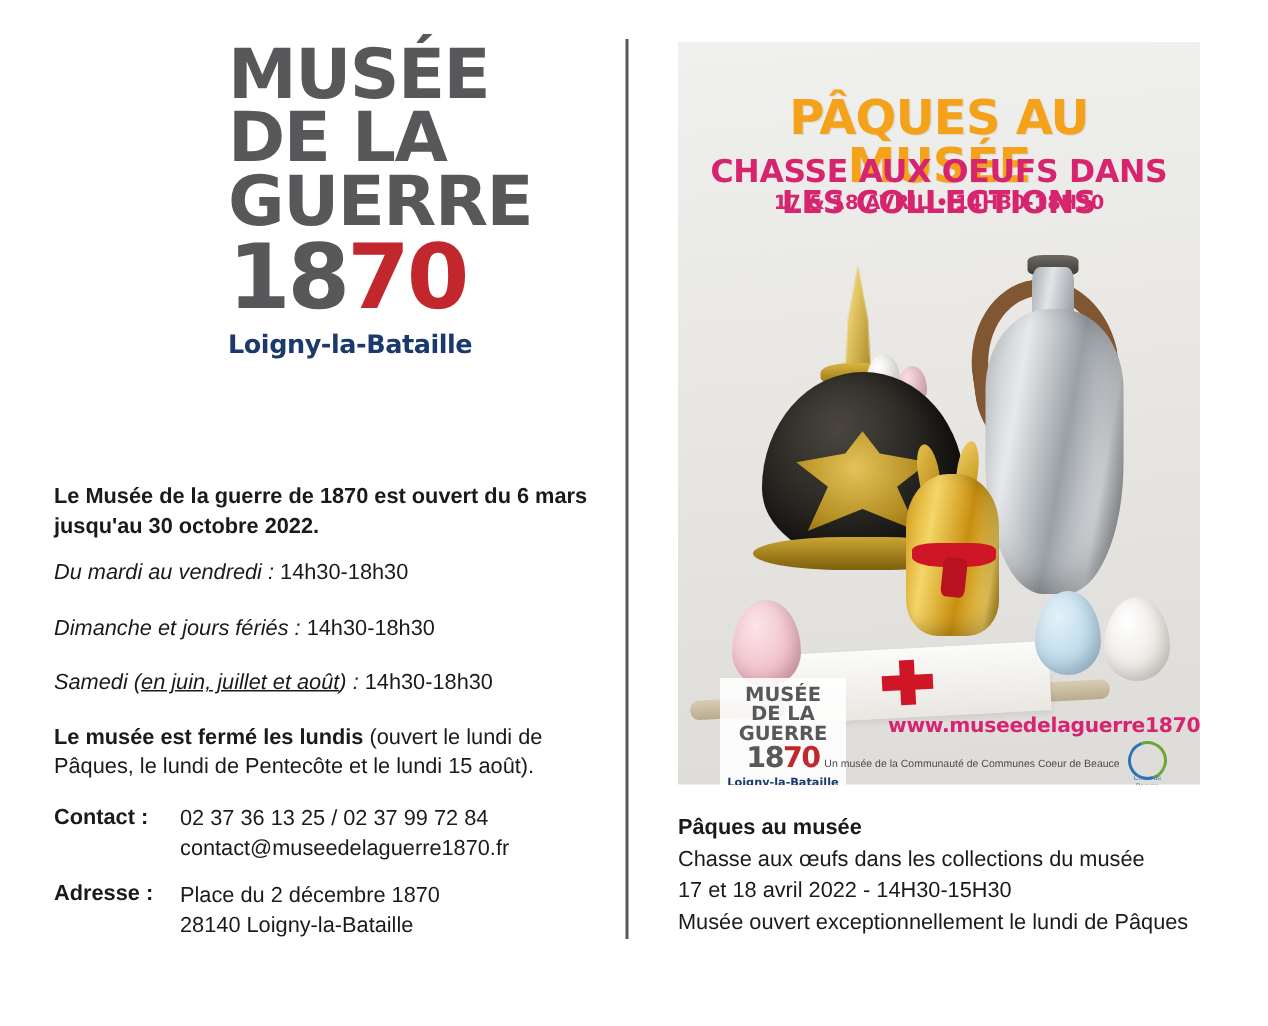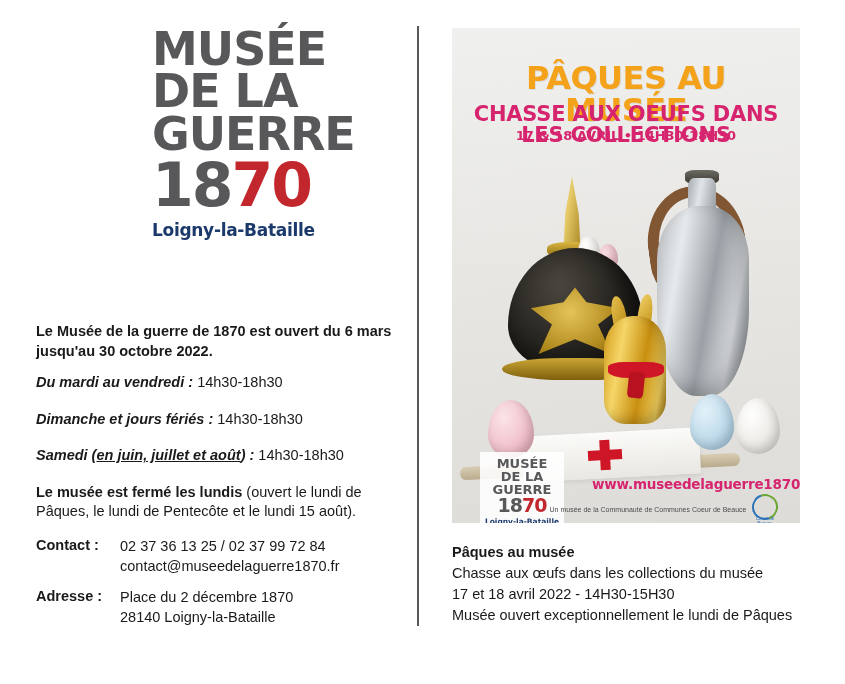--- a/index.html
+++ b/index.html
@@ -91,21 +91,21 @@
     font-weight: bold;
     font-size: 14.5px;
     margin: 0 0 12px 0;
     line-height: 1.35;
   }
   .hours-row {
     margin: 0 0 17px 0;
     font-size: 14.5px;
   }
   .hours-label {
-    font-weight: bold;
+    font-weight: normal;
     font-style: italic;
   }
   .hours-label u { text-decoration: underline; }
   .hours-value { font-weight: normal; }
 
   .closed-row {
     margin: 0 0 0 0;
     font-size: 14.5px;
     line-height: 1.35;
   }

